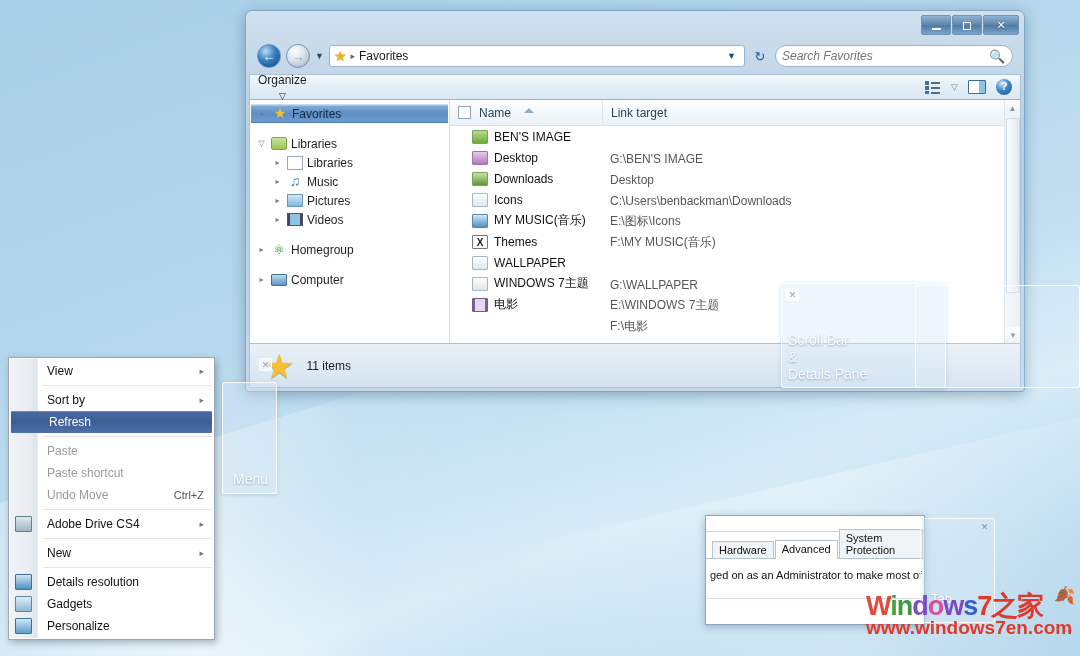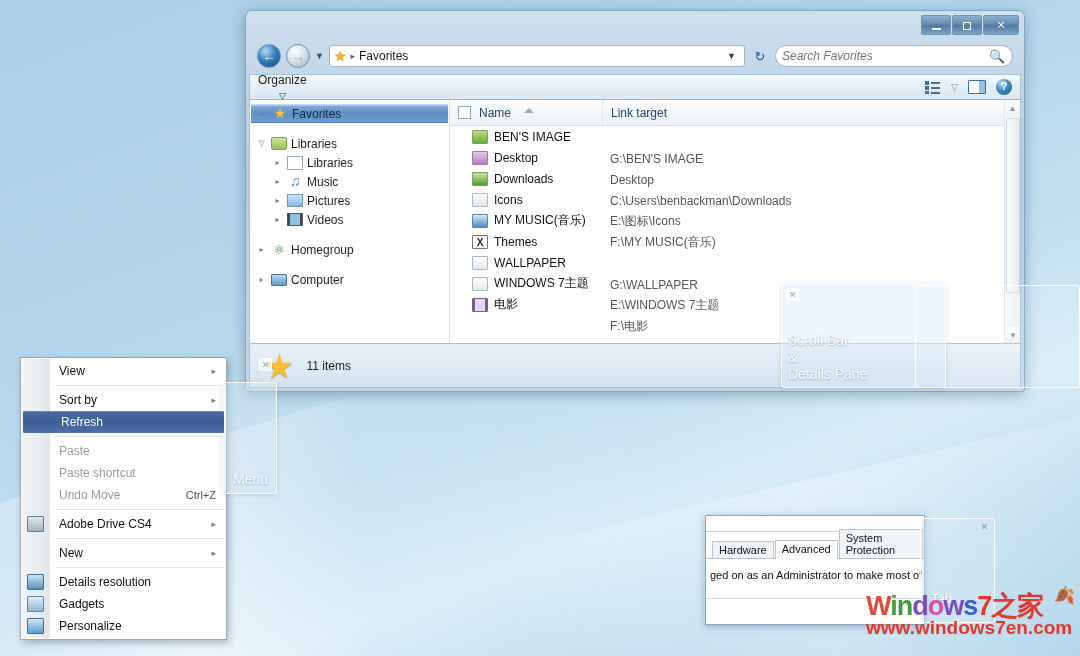--- a/index.html
+++ b/index.html
@@ -146,21 +146,21 @@
     height:45px; margin-top:0;
     border:1px solid #a8c2d8;
     background: linear-gradient(180deg,#eaf1f8 0%, #dee9f3 55%, #d4e3f0 100%);
     display:flex; align-items:center; gap:12px; padding-left:14px;
   }
   .bigstar{ font-size:34px; color:#f5c132; text-shadow:0 1px 1px rgba(120,80,0,.5); line-height:1;}
   .details .cnt{ font-size:12px; color:#1c1c1c; }
 
   
   #ctxmenu{
-    position:absolute; left:20px; top:357px; width:207px;
+    position:absolute; left:8px; top:357px; width:207px;
     background:#fff; border:1px solid #9aa6b2;
     box-shadow:2px 3px 7px rgba(20,40,60,.30);
     padding:2px 0; font-size:12px; color:#111;
   }
   #ctxmenu .gutter{
     position:absolute; left:1px; top:1px; bottom:1px; width:28px;
     background:linear-gradient(90deg,#f0f2f5 0%, #e9edf1 70%, #dfe4e9 100%);
     border-right:1px solid #e7eaee;
   }
   .mi{ position:relative; height:22px; display:flex;align-items:center; padding-left:38px; z-index:2;}

